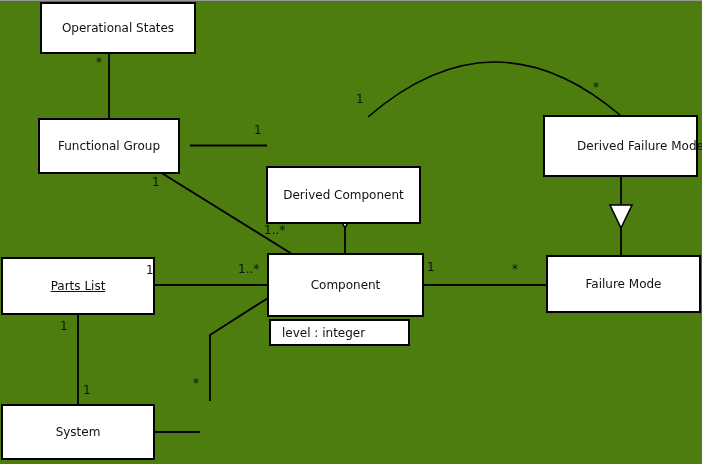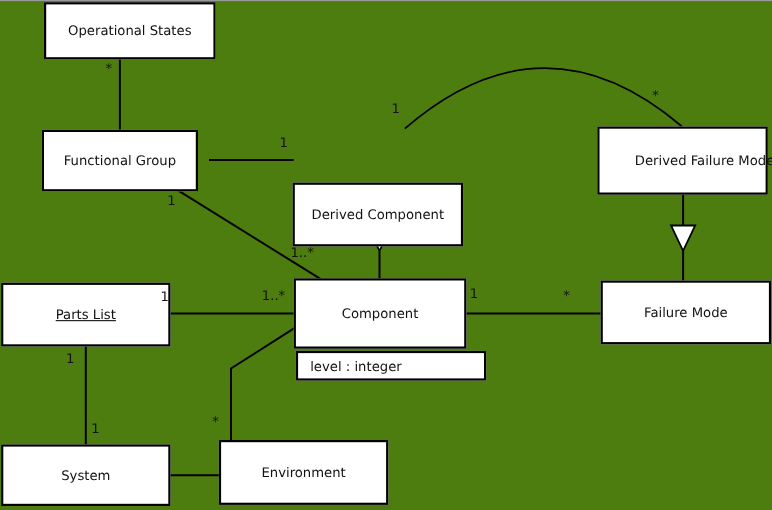--- a/index.html
+++ b/index.html
@@ -93,35 +93,32 @@
     <span>Derived Failure Mode</span>
   </div>
 
   <div class="cls" style="left:1px;   top:257px; width:154px; height:58px;text-decoration:underline;">
     <span>Parts List</span>
   </div>
 
   <div class="cls" style="left:267px; top:253px; width:157px; height:64px;text-align:center;">
     <span>Component</span>
   </div>
-  <div class="cls attr-compartment" style="left:269px; top:319px; width:173px; height:27px;">
+  <div class="cls attr-compartment" style="left:269px; top:319px; width:141px; height:27px;">
     <span>level : integer</span>
   </div>
 
   <div class="cls" style="left:1px;   top:404px; width:154px; height:56px;">
     <span>System</span>
   </div>
 
   <div class="cls" style="left:546px; top:255px; width:155px; height:58px;">
     <span>Failure Mode</span>
   </div>
 
-  <div class="cls" style="left:199px; top:400px; width:154px; height:59px;">
-    <span>Environment</span>
-  </div>
 
   <span class="lbl" style="left:96px;  top:56px;">*</span>
   <span class="lbl" style="left:254px; top:124px;">1</span>
   <span class="lbl" style="left:356px; top:93px;">1</span>
   <span class="lbl" style="left:593px; top:81px;">*</span>
   <span class="lbl" style="left:152px; top:176px;">1</span>
   <span class="lbl" style="left:264px; top:224px;">1..*</span>
   <span class="lbl" style="left:146px; top:264px; z-index:4;">1</span>
   <span class="lbl" style="left:238px; top:263px;">1..*</span>
   <span class="lbl" style="left:427px; top:261px;">1</span>

